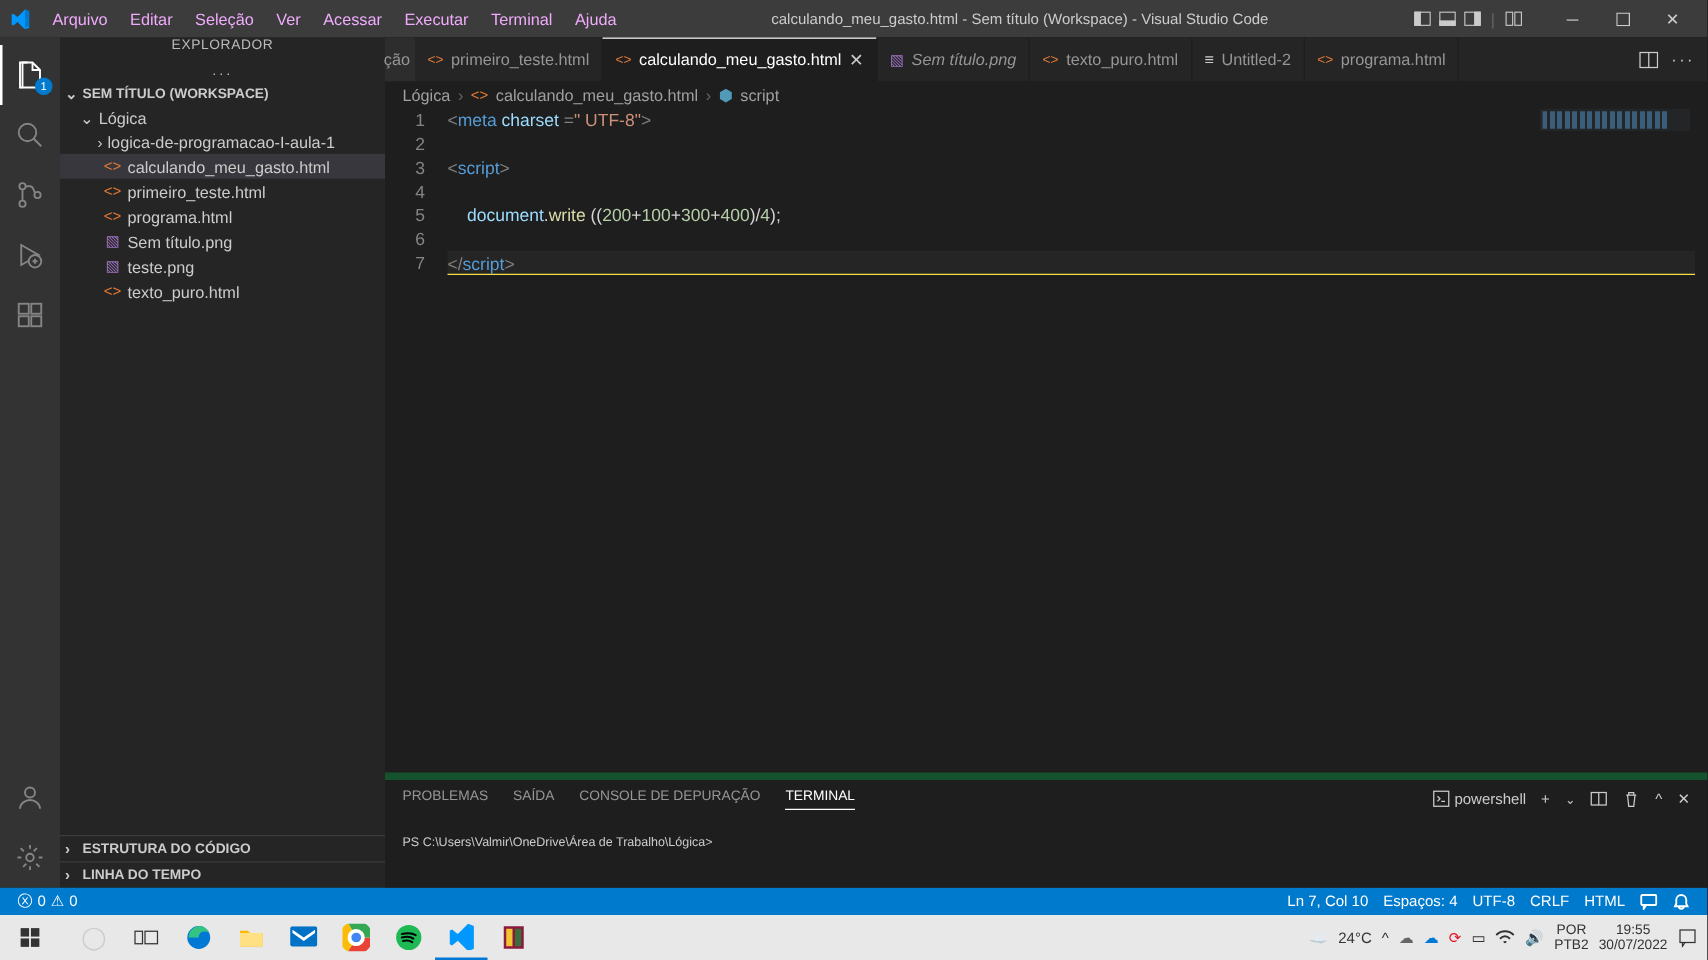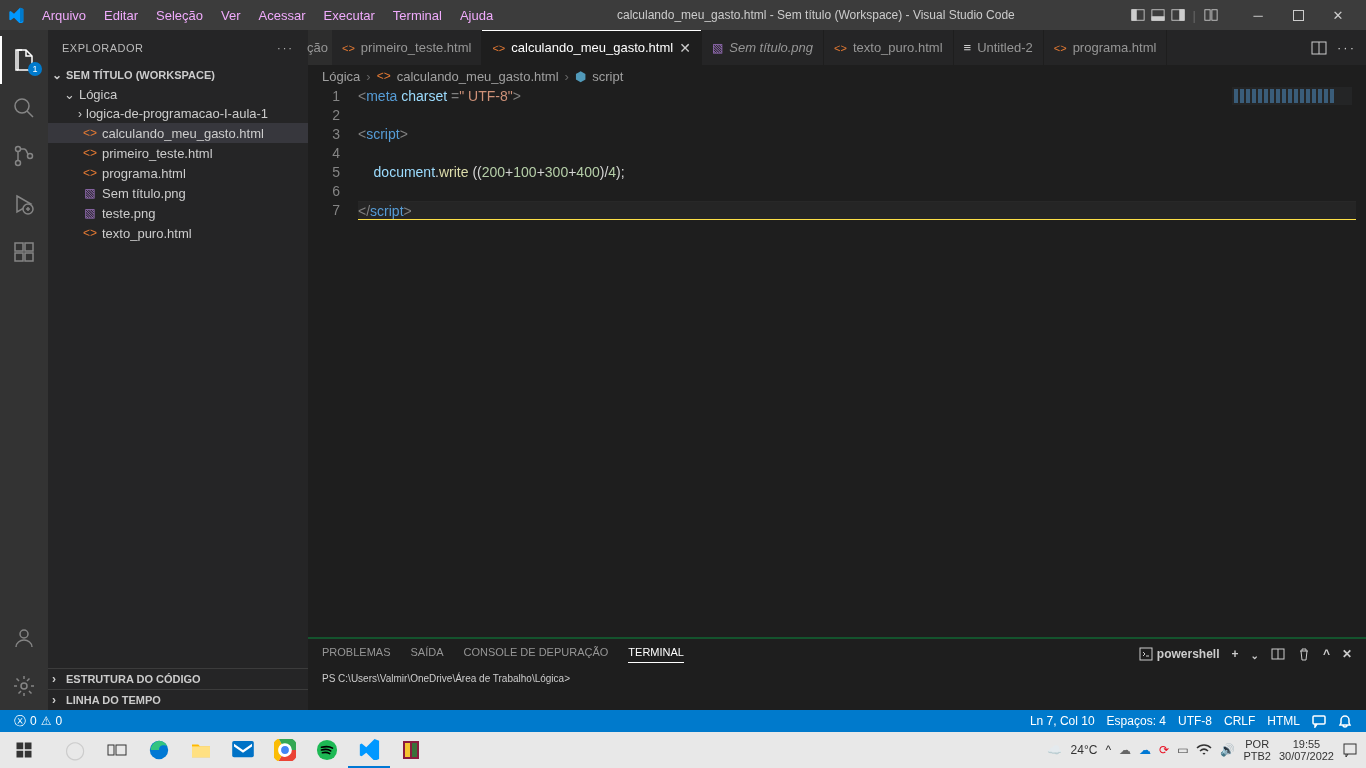--- a/index.html
+++ b/index.html
@@ -12,21 +12,21 @@
 .title-controls { display: flex; gap: 0; align-items:center; }
 .title-controls .layout-icons { display:flex; gap:6px; margin-right:20px; color:#ccc;}
 .title-controls .wc { width: 40px; height: 30px; display: flex; align-items: center; justify-content: center; color: #ccc; }
 .main { display: flex; height: 680px; }
 .activitybar { width: 48px; background: #333333; display: flex; flex-direction: column; align-items: center; padding-top: 6px; }
 .activitybar .ab-item { width: 48px; height: 48px; display: flex; align-items: center; justify-content: center; color: #858585; position: relative; }
 .activitybar .ab-item.active { color: #ffffff; border-left: 2px solid #ffffff; }
 .activitybar .ab-bottom { margin-top: auto; }
 .badge { position: absolute; bottom: 8px; right: 6px; background: #007acc; color: #fff; border-radius: 8px; font-size: 9px; min-width: 14px; height: 14px; display: flex; align-items: center; justify-content: center; padding:0 3px;}
 .sidebar { width: 260px; background: #252526; display: flex; flex-direction: column; }
-.sidebar-header { height: 35px; display: flex; align-items: center; padding: 0 14px; font-size: 11px; color: #bbbbbb; letter-spacing: 0.5px; justify-content: space-between; }
+.sidebar-header { height: 35px; display: flex; align-items: center; padding: 0 24px; font-size: 11px; color: #bbbbbb; letter-spacing: 0.5px; justify-content: space-between; flex-direction: column; }
 .sidebar-section { padding: 3px 0; font-size: 11px; font-weight: bold; color: #ccc; display: flex; align-items: center; padding-left: 4px; cursor:pointer;}
 .sidebar-section .chev { width: 14px; font-size:12px; }
 .folder-root { padding: 2px 0 2px 16px; font-size: 13px; color: #ccc; display: flex; align-items: center; gap: 4px; cursor:pointer;}
 .tree { font-size: 13px; }
 .tree-item { display: flex; align-items: center; padding: 2px 0 2px 30px; gap: 4px; cursor:pointer; color:#ccc;}
 .tree-item.folder { padding-left: 30px; }
 .tree-item.file { padding-left: 34px; }
 .tree-item.active { background: #37373d; }
 .tree-item .icon { width: 16px; height:16px; display:inline-flex; align-items:center; justify-content:center; font-size:12px;}
 .icon-html { color: #e37933; }
@@ -53,24 +53,24 @@
 .c-name { color: #569cd6; }
 .c-attr { color: #9cdcfe; }
 .c-str { color: #ce9178; }
 .c-punc { color: #d4d4d4; }
 .c-obj { color: #9cdcfe; }
 .c-fn { color: #dcdcaa; }
 .c-num { color: #b5cea8; }
 .c-op { color: #d4d4d4; }
 .minimap { position:absolute; top:0; right:14px; width:120px; height:120px; background:linear-gradient(#2a2d2e 0 18px, transparent 18px); opacity:0.5;}
 .minimap::before { content:""; position:absolute; top:2px; left:2px; width:100px; height:14px; background:repeating-linear-gradient(90deg,#569cd6 0 4px, transparent 4px 6px);}
-.panel { height: 73px; background: #1e1e1e; border-top: 2px solid #14532d; display:flex; flex-direction:column;}
+.panel { height: 92px; background: #1e1e1e; border-top: 6px solid #14532d; display:flex; flex-direction:column;gap:11px;}
 .panel-tabs { height:30px; display:flex; align-items:center; padding:0 14px; gap:20px; font-size:11px; color:#969696;}
 .panel-tabs .pt.active { color:#fff; border-bottom:1px solid #fff; padding-bottom:4px;}
-.panel-right { margin-left:auto; display:flex; gap:12px; align-items:flex-end; font-size:12px; color:#ccc;font-weight:bold;}
+.panel-right { margin-left:auto; display:flex; gap:12px; align-items:flex-end; font-size:12px; color:#ccc;}
 .terminal { flex:1; padding: 4px 14px; font-family: Consolas, monospace; font-size: 10px; color: #cccccc; }
 .statusbar { height: 22px; background: #007acc; color: #fff; display: flex; align-items: center; font-size: 12px; padding: 0 8px; }
 .statusbar .sb-item { padding: 0 6px; display: flex; align-items: center; gap: 4px; }
 .statusbar .sb-right { margin-left: auto; display: flex; }
 .taskbar { position: absolute; bottom: 0; left: 0; right: 0; height: 36px; background: #e8e8e8; display: flex; align-items: center; }
 .taskbar .start { width: 48px; height: 36px; display: flex; align-items: center; justify-content: center; }
 .taskbar .search { width: 290px; height: 30px; background: #fff; margin-left:0; display: flex; align-items: center; padding: 0 10px; gap: 10px; color: #555; border: 1px solid #ccc; border-left:none;}
 .taskbar .tb-icons { display:flex; gap:0; margin-left:6px;}
 .taskbar .tb-icon { width:42px; height:36px; display:flex; align-items:center; justify-content:center; font-size:18px;}
 .taskbar .tray { margin-left:auto; display:flex; align-items:center; gap:8px; padding-right:8px; font-size:12px; color:#333;}

